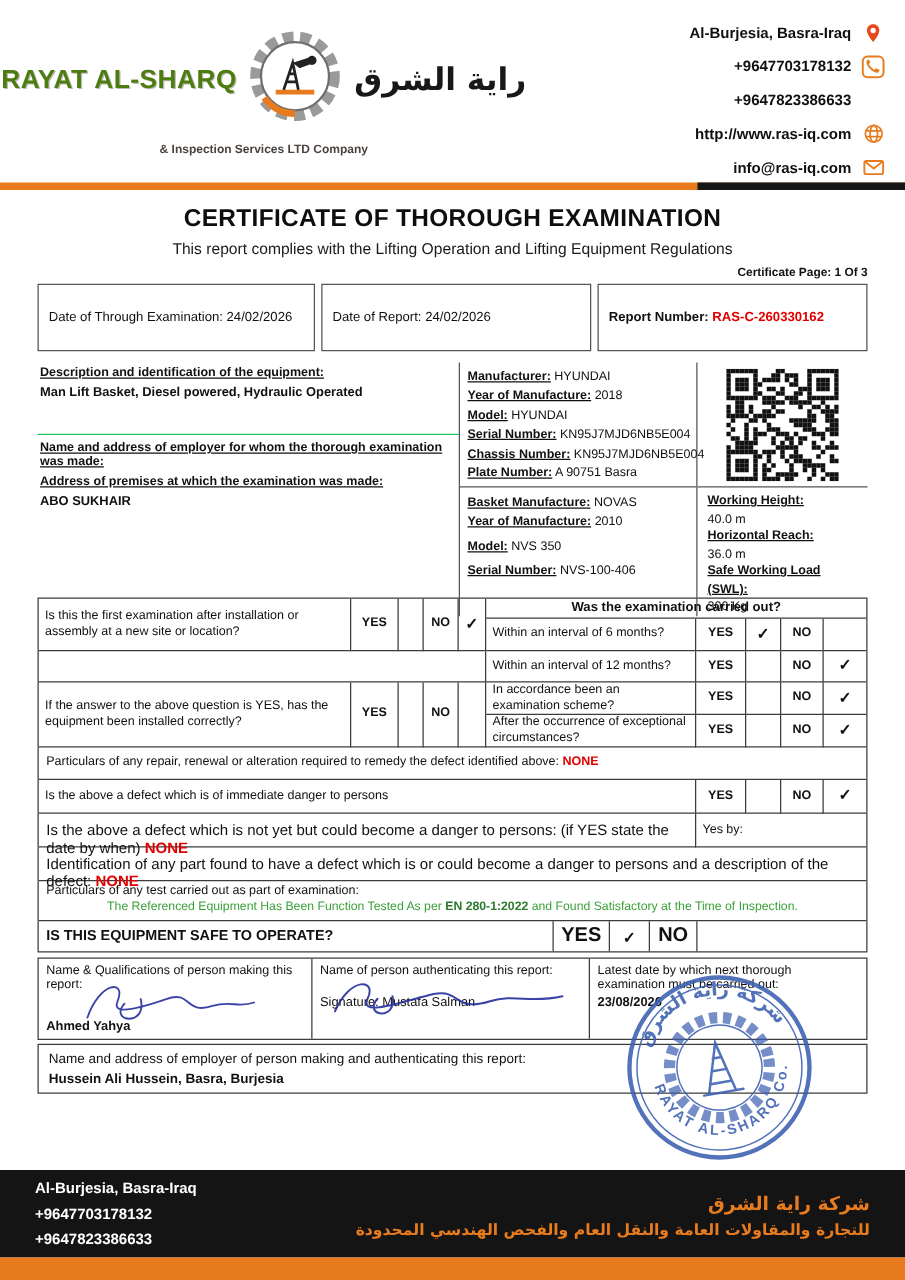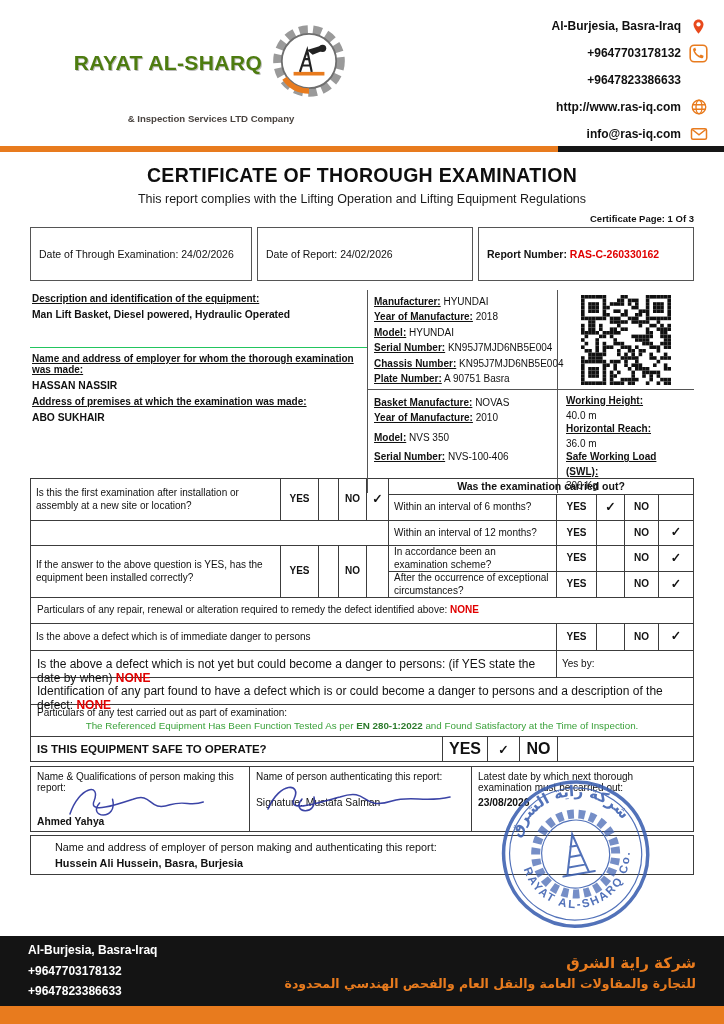--- a/index.html
+++ b/index.html
@@ -70,21 +70,21 @@
   .sg-yes { flex:0 0 45px; } .sg-chk { flex:0 0 32px; font-size:12.5px; } .sg-no { flex:0 0 38px; } .sg-blank { flex:1; }
 
   
   .sig-grid { margin:4px 30px 0; display:grid; grid-template-columns:218px 222px 1fr; border:1px solid #3c3c3c; height:66px; font-size:10px; }
   .sig-cell { padding:4px 6px; position:relative; }
   .sig-cell + .sig-cell { border-left:1px solid #3c3c3c; }
   .sig-name { position:absolute; left:6px; bottom:4px; font-weight:bold; font-size:10.3px; }
   .sig-mid { position:absolute; left:6px; top:30px; font-size:10.3px; }
   .sig-date { font-weight:bold; margin-top:4px; font-size:10.3px; }
   .sig-svg { position:absolute; pointer-events:none; }
-  .emp-box { margin:3px 30px 0; border:1px solid #3c3c3c; padding:5px 24px; font-size:10.8px; }
+  .emp-box { margin:3px 30px 0; border:1px solid #3c3c3c; padding:5px 8px; font-size:10.8px; }
   .emp-box .bv { font-weight:bold; margin-top:4px; }
 
   
   .stamp { position:absolute; left:500px; top:778px; opacity:.88; transform:rotate(-10deg); }
 
   
   .footer { position:absolute; left:0; bottom:18px; width:100%; height:70px; background:#141414;
             display:flex; justify-content:space-between; align-items:center; padding:0 28px; }
   .f-left { color:#fff; font-weight:bold; font-size:12px; line-height:1.72; }
   .f-right { color:#E87B1E; text-align:right; }
@@ -105,20 +105,21 @@
           <svg width="78" height="78" viewBox="0 0 86 86">
             <circle cx="43" cy="43" r="33" fill="none" stroke="#9a9a9a" stroke-width="13" stroke-dasharray="9 5.5"></circle>
             <circle cx="43" cy="43" r="30" fill="#fff" stroke="#6e6e6e" stroke-width="2"></circle>
             <path d="M16 62 A33 33 0 0 0 43 76" stroke="#E87B1E" stroke-width="6" fill="none"></path>
             <path d="M26 57 h34" stroke="#E87B1E" stroke-width="4"></path>
             <path d="M33 55 L41 31 L46 55 M36 48 h8 M38 41 h5" stroke="#222" stroke-width="2.4" fill="none"></path>
             <path d="M41 31 L57 26 L60 31 L47 36 Z" fill="#222"></path>
             <circle cx="58" cy="29" r="4" fill="#222"></circle>
           </svg>
         </span>
+        <span class="company-ar ar">راية الشرق</span>
       </div>
       <div class="tagline">
         <div>&amp; Inspection Services LTD Company</div>
       </div>
     </div>
 
     <div class="contact-block">
       <div class="contact-row">
         <span class="ct">Al-Burjesia, Basra-Iraq</span>
         <span class="cicon">
@@ -186,21 +187,20 @@
   </div>
 
   <div class="info-grid">
     <div class="col-l">
       <div class="ltop">
         <div class="u">Description and identification of the equipment:</div>
         <div class="bval">Man Lift Basket, Diesel powered, Hydraulic Operated</div>
       </div>
       <div class="lbot">
         <div class="u">Name and address of employer for whom the thorough examination was made:</div>
-        <div class="bval">HASSAN NASSIR</div>
         <div class="u" style="margin-top:5px">Address of premises at which the examination was made:</div>
         <div class="bval">ABO SUKHAIR</div>
       </div>
     </div>
 
     <div class="col-m">
       <div class="machine">
         <div class="kv"><span class="lbl">Manufacturer:</span> <span>HYUNDAI</span></div>
         <div class="kv"><span class="lbl">Year of Manufacture:</span> <span>2018</span></div>
         <div class="kv"><span class="lbl">Model:</span> <span>HYUNDAI</span></div>

